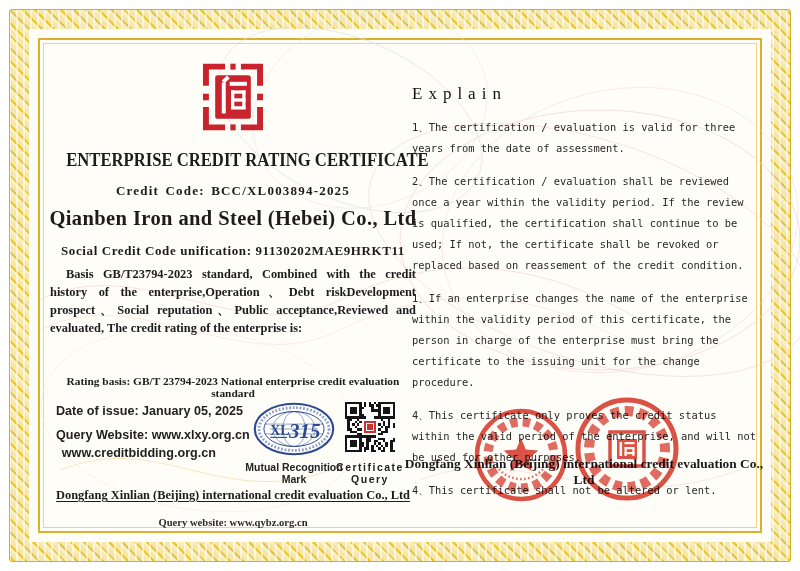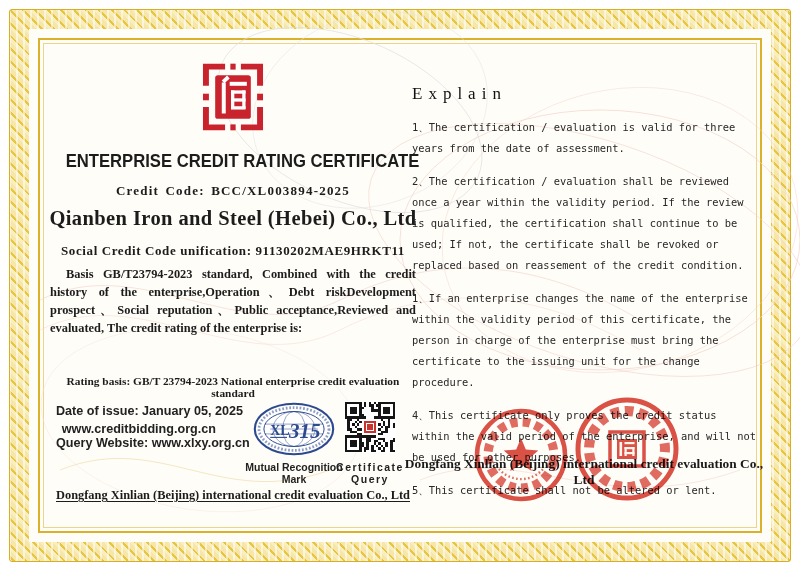--- a/index.html
+++ b/index.html
@@ -16,21 +16,21 @@
   .frame-line{position:absolute;inset:38px;border:2px solid #ddb02a;}
   .frame-hairline{position:absolute;inset:43px;border:1px solid #eed489;}
   
   .watermark{position:absolute;inset:0;z-index:0;}
   
   .content{position:absolute;inset:0;z-index:1;}
   .left-col{position:absolute;left:46px;top:44px;width:374px;height:490px;text-align:center;}
   .right-col{position:absolute;left:410px;top:0;width:348px;height:530px;}
   
   .logo{position:absolute;left:154px;top:16px;width:66px;height:74px;}
-  .cert-title{position:absolute;left:0;top:106px;width:100%;font-family:Liberation Sans, sans-serif;
+  .cert-title{position:absolute;left:0;top:106px;width:100%;font-family:Liberation Serif, serif;
     font-weight:bold;font-size:18.5px;letter-spacing:0;white-space:nowrap;}
   .cert-title span{display:inline-block;transform:scaleX(.9);transform-origin:center;}
   .credit-line{position:absolute;left:0;top:139px;width:100%;font-weight:bold;font-size:13px;
     letter-spacing:1.2px;word-spacing:2px;}
   .company{position:absolute;left:0;top:163px;width:100%;font-weight:bold;font-size:20.5px;letter-spacing:.4px;}
   .social-line{position:absolute;left:0;top:199px;width:100%;font-weight:bold;font-size:13px;letter-spacing:.6px;}
   .basis{position:absolute;left:4px;right:4px;top:221px;font-weight:bold;font-size:12.4px;
     line-height:18px;text-align:justify;text-indent:16px;}
   .rating{position:absolute;left:0;top:276px;width:100%;color:#cf2a31;font-weight:bold;font-size:47px;
     letter-spacing:20px;text-indent:20px;line-height:1;}
@@ -139,24 +139,24 @@
 
       <div class="basis">Basis GB/T23794-2023 standard, Combined with the credit history of the enterprise,Operation、Debt riskDevelopment prospect、Social reputation、Public acceptance,Reviewed and evaluated, The credit rating of the enterprise is:</div>
 
 
       <div class="rating-basis">Rating basis: GB/T 23794-2023 National enterprise credit evaluation standard</div>
 
       <div class="info">
         <div class="row">
           <span>Date of issue:</span> <span>January 05, 2025</span>
         </div>
-        <div class="row tight">www.creditbidding.org.cn</div>
         <div class="row">
           <span>Query Website:</span> <span>www.xlxy.org.cn</span>
         </div>
+        <div class="row tight">www.creditbidding.org.cn</div>
       </div>
 
       <svg class="xl-mark" viewBox="0 0 120 80" aria-hidden="true">
         <ellipse cx="60" cy="40" rx="56" ry="36" fill="#ffffff" stroke="#2e4a8f" stroke-width="3"></ellipse>
         <ellipse cx="60" cy="40" rx="50" ry="30.5" fill="none" stroke="#2e4a8f" stroke-width="4" stroke-dasharray="2.5 2.5" opacity=".55"></ellipse>
         <ellipse cx="60" cy="40" rx="43" ry="25" fill="none" stroke="#2e4a8f" stroke-width="1.4"></ellipse>
         <g stroke="#2e4a8f" stroke-width=".9" fill="none" opacity=".8">
           <ellipse cx="60" cy="40" rx="16" ry="25"></ellipse>
           <ellipse cx="60" cy="40" rx="30" ry="25"></ellipse>
           <path d="M18,33 H102 M18,47 H102 M26,40 H94"></path>
@@ -393,30 +393,31 @@
             <i style="left:90.47619047619048%;top:95.23809523809524%;width:4.761904761904762%;height:4.761904761904762%"></i>
             <i style="left:95.23809523809524%;top:95.23809523809524%;width:4.761904761904762%;height:4.761904761904762%"></i>
           </div>
         <div class="qr-logo"></div>
       </div>
 
       <div class="mark-label mutual">Mutual Recognition Mark</div>
       <div class="mark-label certq">Certificate Query</div>
 
       <div class="issuer-line">Dongfang Xinlian (Beijing) international credit evaluation Co., Ltd</div>
+      <div class="query2-line">Query website: www.qybz.org.cn</div>
     </div>
 
     <div class="right-col">
       <div class="explain-heading">Explain</div>
       <div class="explain-items">
         <p>1、The certification / evaluation is valid for three years from the date of assessment.</p>
         <p>2、The certification / evaluation shall be reviewed once a year within the validity period. If the review is qualified, the certification shall continue to be used; If not, the certificate shall be revoked or replaced based on reassement of the credit condition.</p>
         <p>1、If an enterprise changes the name of the enterprise within the validity period of this certificate, the person in charge of the enterprise must bring the certificate to the issuing unit for the change procedure.</p>
         <p>4、This certificate only proves the credit status within the valid period of the enterprise, and will not be used for other purposes.</p>
-        <p>5、This certificate shall not be altered or lent.</p>
+        <p>4、This certificate shall not be altered or lent.</p>
       </div>
       <div class="issuer2-line">Dongfang Xinlian (Beijing) international credit evaluation Co., Ltd</div>
     </div>
   </div>
 
   <svg class="seal seal-star" viewBox="0 0 96 96" aria-hidden="true">
     <circle cx="48" cy="48" r="44" fill="none" stroke="#d5392e" stroke-width="4.5"></circle>
     <circle cx="48" cy="48" r="33" fill="none" stroke="#d5392e" stroke-width="9" stroke-dasharray="7.5 5" opacity=".85" transform="rotate(12 48 48)"></circle>
     <polygon fill="#d5392e" points="48,31 52.8,42.6 65.3,43.6 55.8,51.7 58.7,63.9 48,57.3 37.3,63.9 40.2,51.7 30.7,43.6 43.2,42.6"></polygon>
     <path d="M26,62 A29,29 0 0,0 70,62" fill="none" stroke="#d5392e" stroke-width="2.4" stroke-dasharray="1.6 2.4" opacity=".85"></path>

